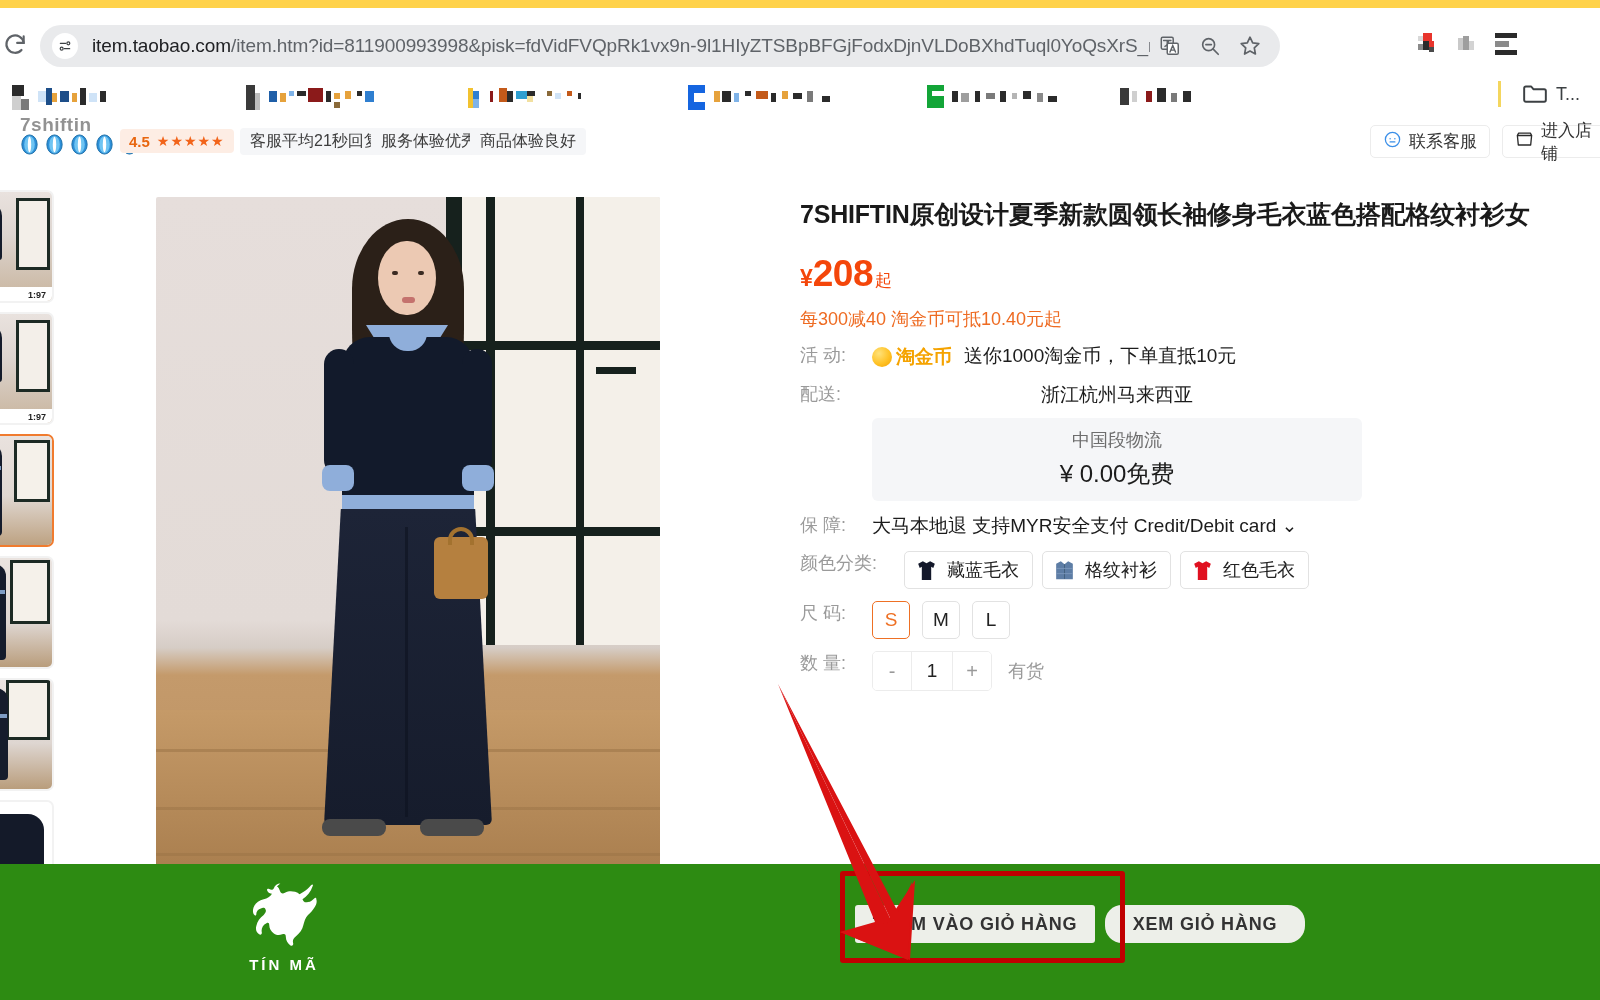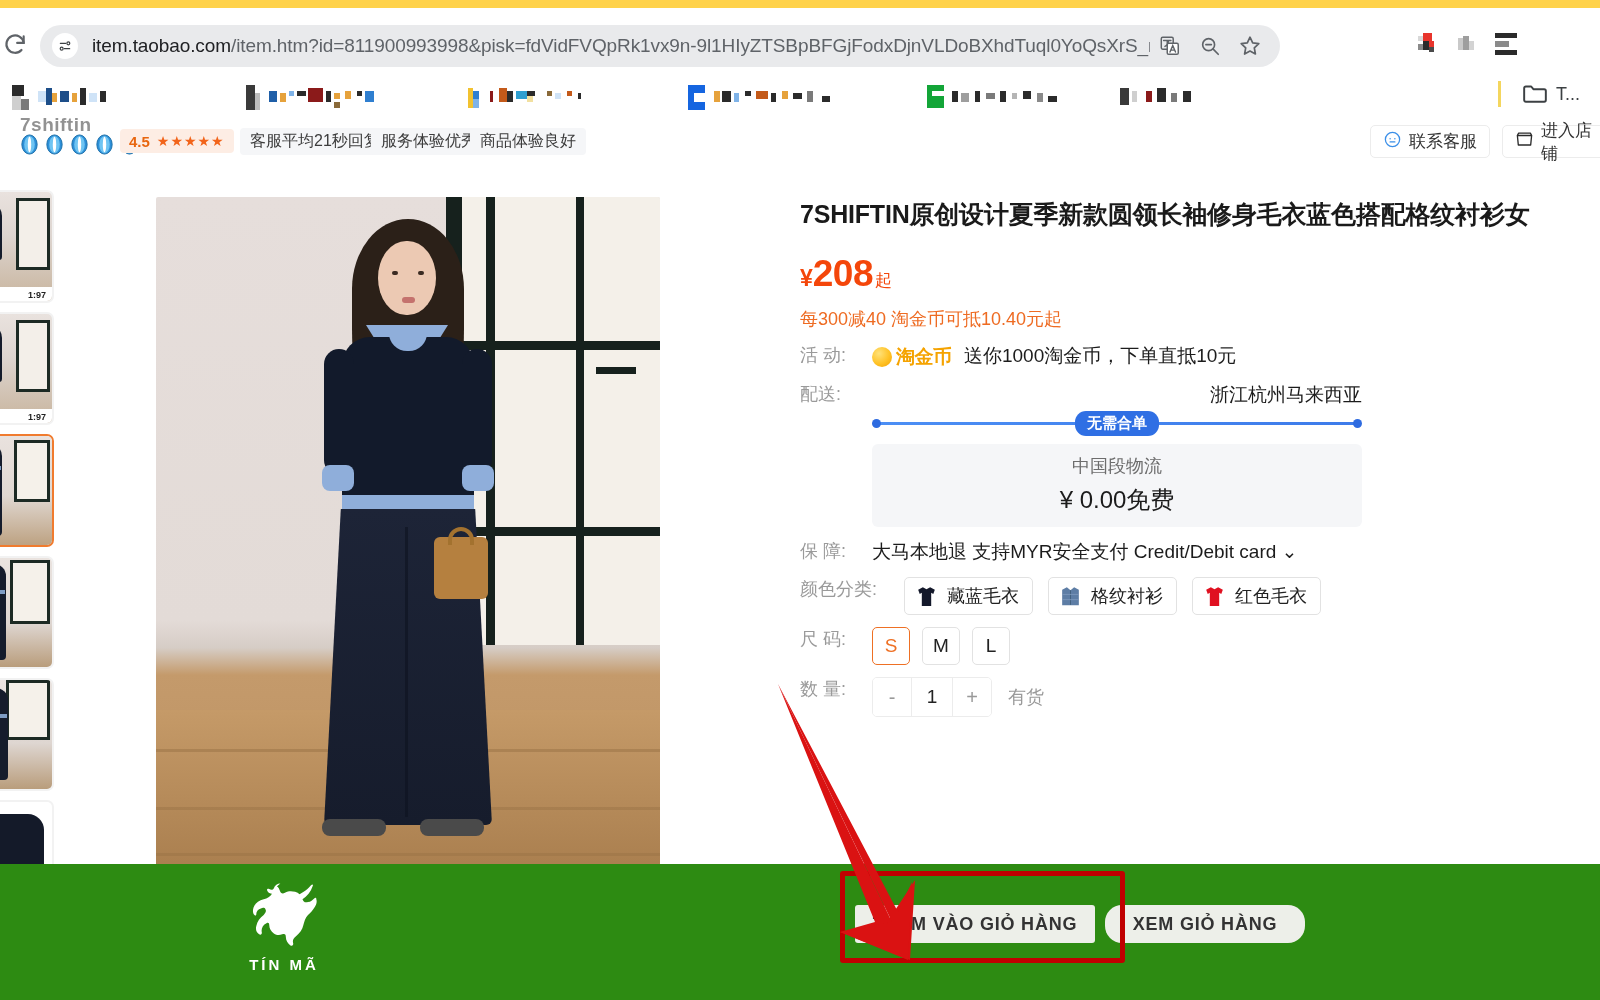--- a/index.html
+++ b/index.html
@@ -115,21 +115,21 @@
   .coin-circle {
     width:20px; height:20px; border-radius:50%;
     background:radial-gradient(circle at 35% 32%, #FFE27A 0%, #FFC226 55%, #F2A000 100%);
     display:inline-block;
   }
   .coin-word { font-size:19px; font-weight:800; color:#F5A300; letter-spacing:-.5px; }
   .act-text { font-size:19px; color:#1c1c1c; margin-left:8px; }
 
   
   .ship-wrap { position:relative; width:490px; }
-  .ship-ends { display:flex; justify-content:flex-end; font-size:19px; color:#1c1c1c; }
+  .ship-ends { display:flex; justify-content:center; font-size:19px; color:#1c1c1c; }
   .ship-line { position:relative; height:20px; margin-top:6px; }
   .ship-bar {
     position:absolute; left:4px; right:4px; top:8px; height:3px;
     background:linear-gradient(90deg,#4C8FF5,#3D7BEA);
   }
   .ship-dot { position:absolute; top:5px; width:9px; height:9px; border-radius:50%; background:#2E6BE0; }
   .ship-dot.l { left:0; } .ship-dot.r { right:0; }
   .ship-pill {
     position:absolute; left:50%; transform:translateX(-50%); top:-3px;
     background:#2F6FE4; color:#fff; font-size:15px; font-weight:700;
@@ -140,21 +140,21 @@
     flex:1 1 0; background:#F5F6F8; border-radius:6px; padding:10px 4px 11px;
     text-align:center;
   }
   .sc-t { font-size:18px; color:#6d6d6d; }
   .sc-b { font-size:24px; color:#1c1c1c; margin-top:6px; font-weight:500; }
   .sc-b.link { color:#2E6BE0; font-weight:400; }
 
   .guar-text { font-size:19px; color:#1c1c1c; }
 
   
-  .swatches { display:flex; gap:15px;padding-left:8px; }
+  .swatches { display:flex; gap:9px;padding-left:8px; }
   .sw {
     height:38px; border:1px solid #e2e2e2; border-radius:5px; background:#fff;
     display:flex; align-items:center; gap:8px; padding:0 13px 0 9px;
   }
   .sw-img { width:25px; height:25px; }
   .sw-label { font-size:18px; color:#222; }
 
   .sizes { display:flex; gap:12px; }
   .size-box {
     width:38px; height:38px; border:1px solid #e2e2e2; border-radius:5px;
@@ -588,26 +588,20 @@
       </div>
 
       <div class="kv">
         <span class="kv-label">配送:</span>
         <span class="kv-body">
           <div class="ship-wrap">
             <div class="ship-ends">
               <span>浙江杭州</span>
               <span>马来西亚</span>
             </div>
-            <div class="ship-line">
-              <span class="ship-bar"></span>
-              <span class="ship-dot l"></span>
-              <span class="ship-dot r"></span>
-              <span class="ship-pill">无需合单</span>
-            </div>
             <div class="ship-cards">
               <div class="ship-card">
                 <div class="sc-t">中国段物流</div>
                 <div class="sc-b">¥ 0.00免费</div>
               </div>
             </div>
           </div>
         </span>
       </div>
 

